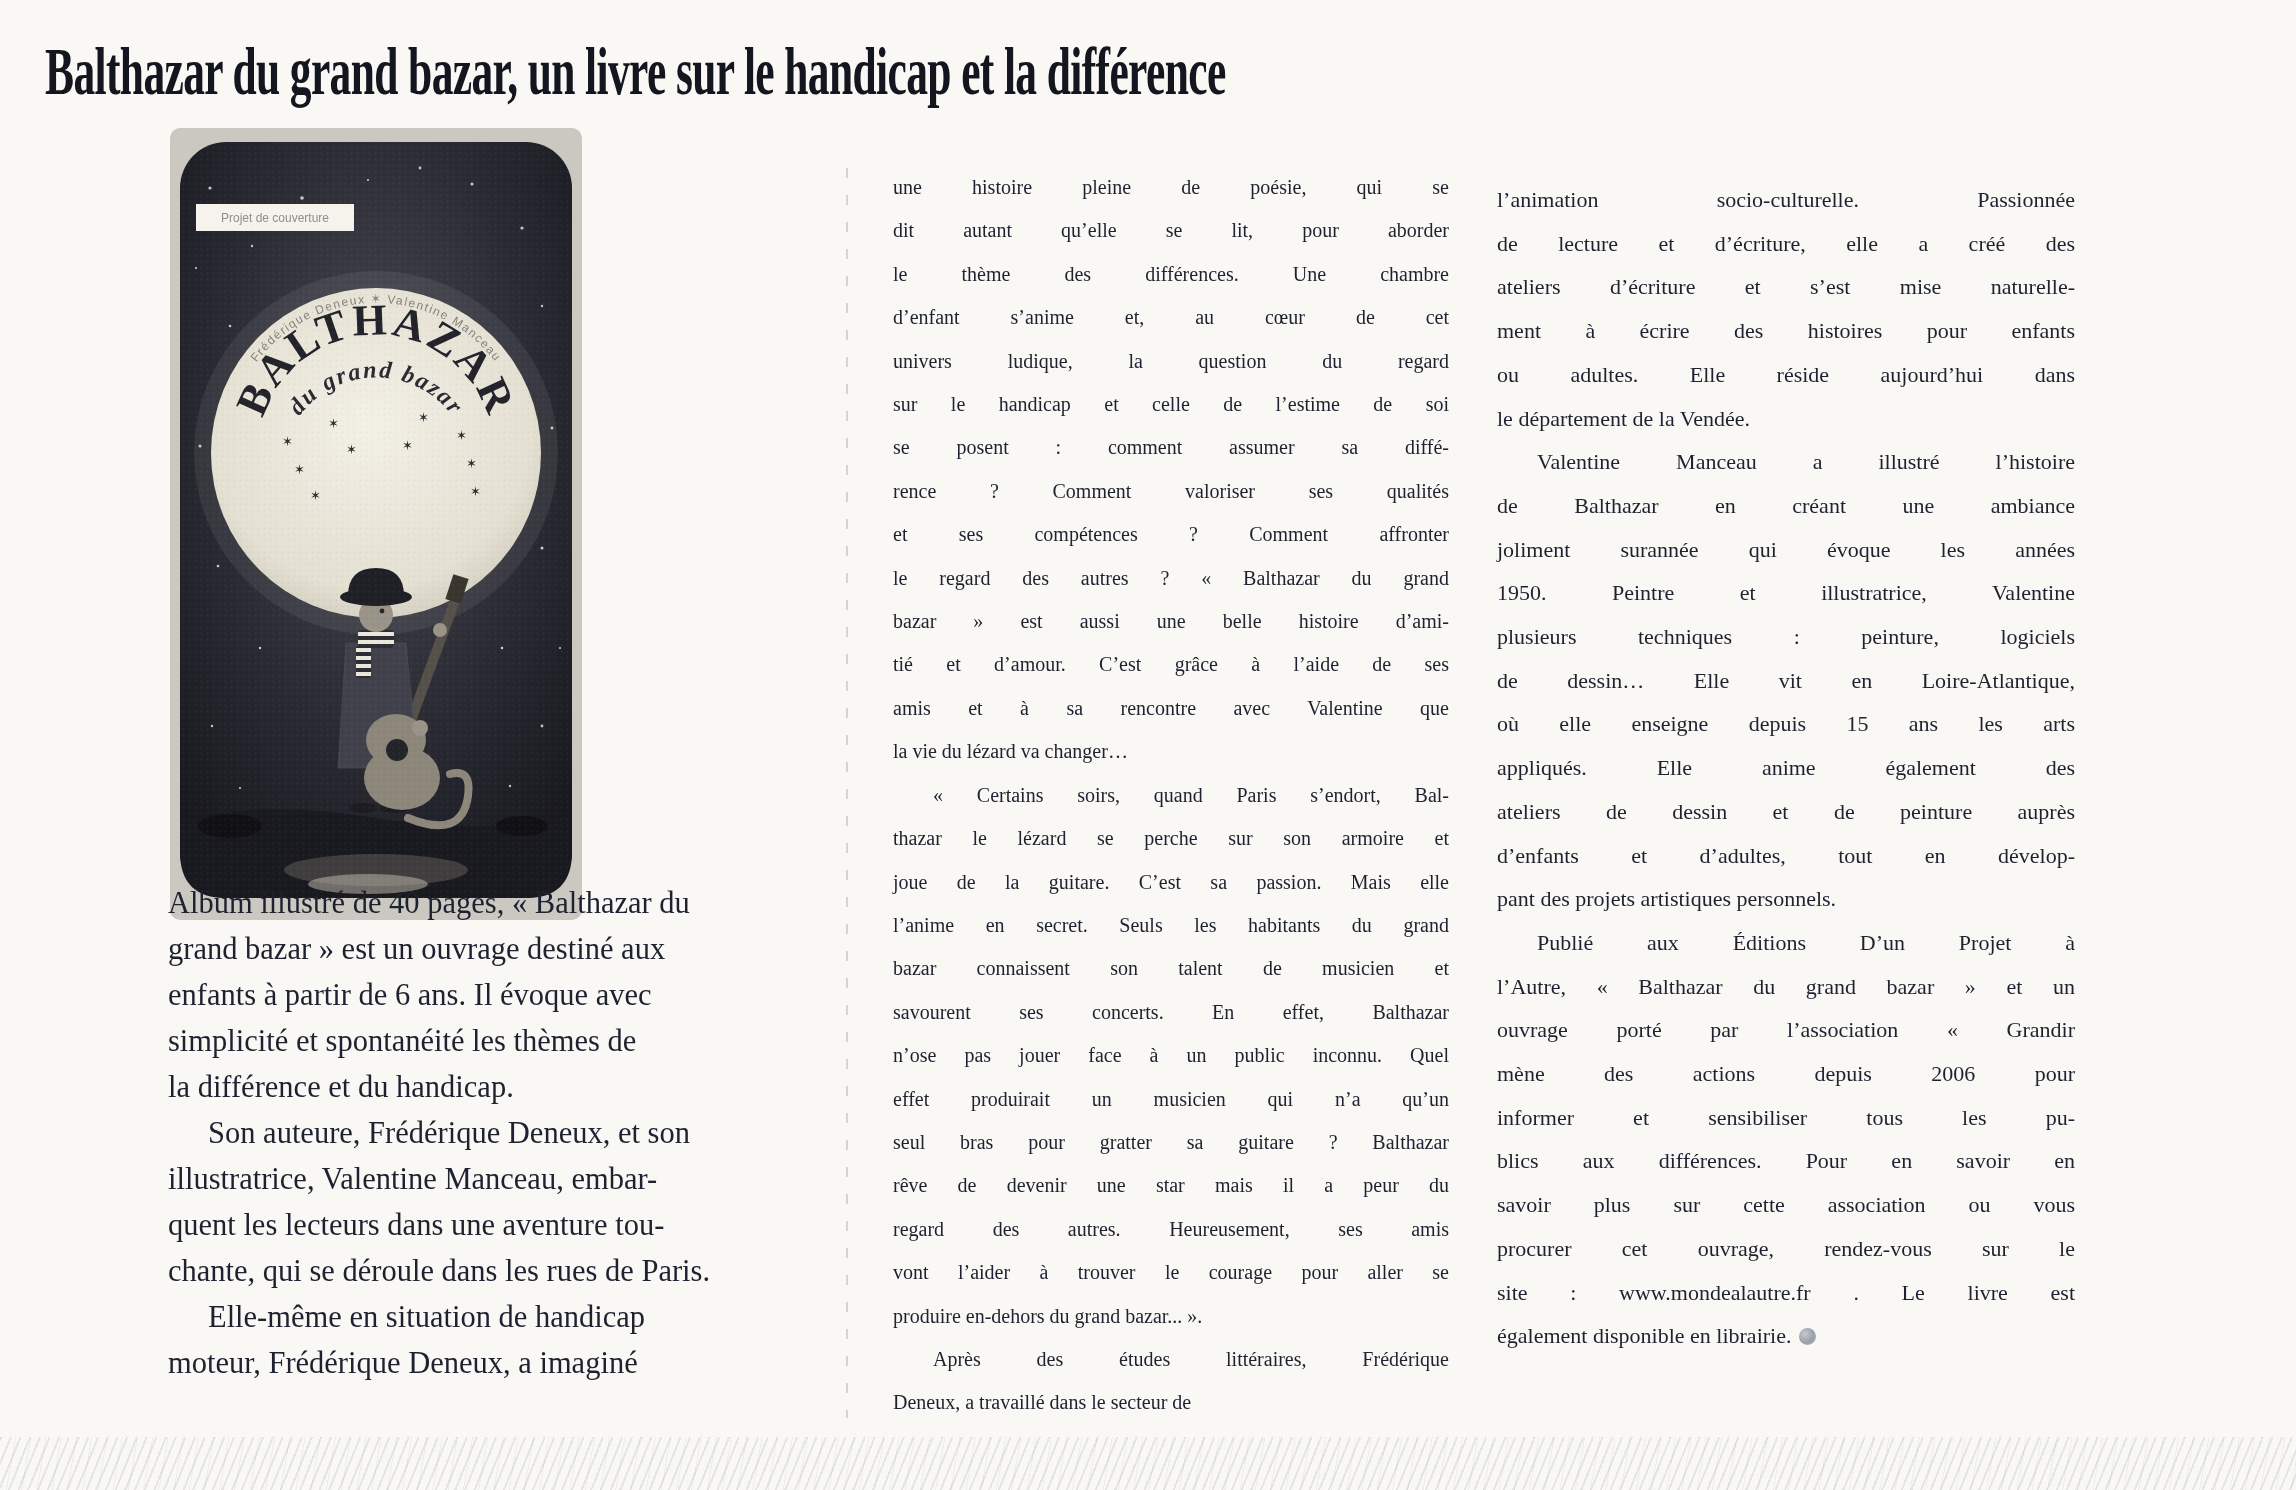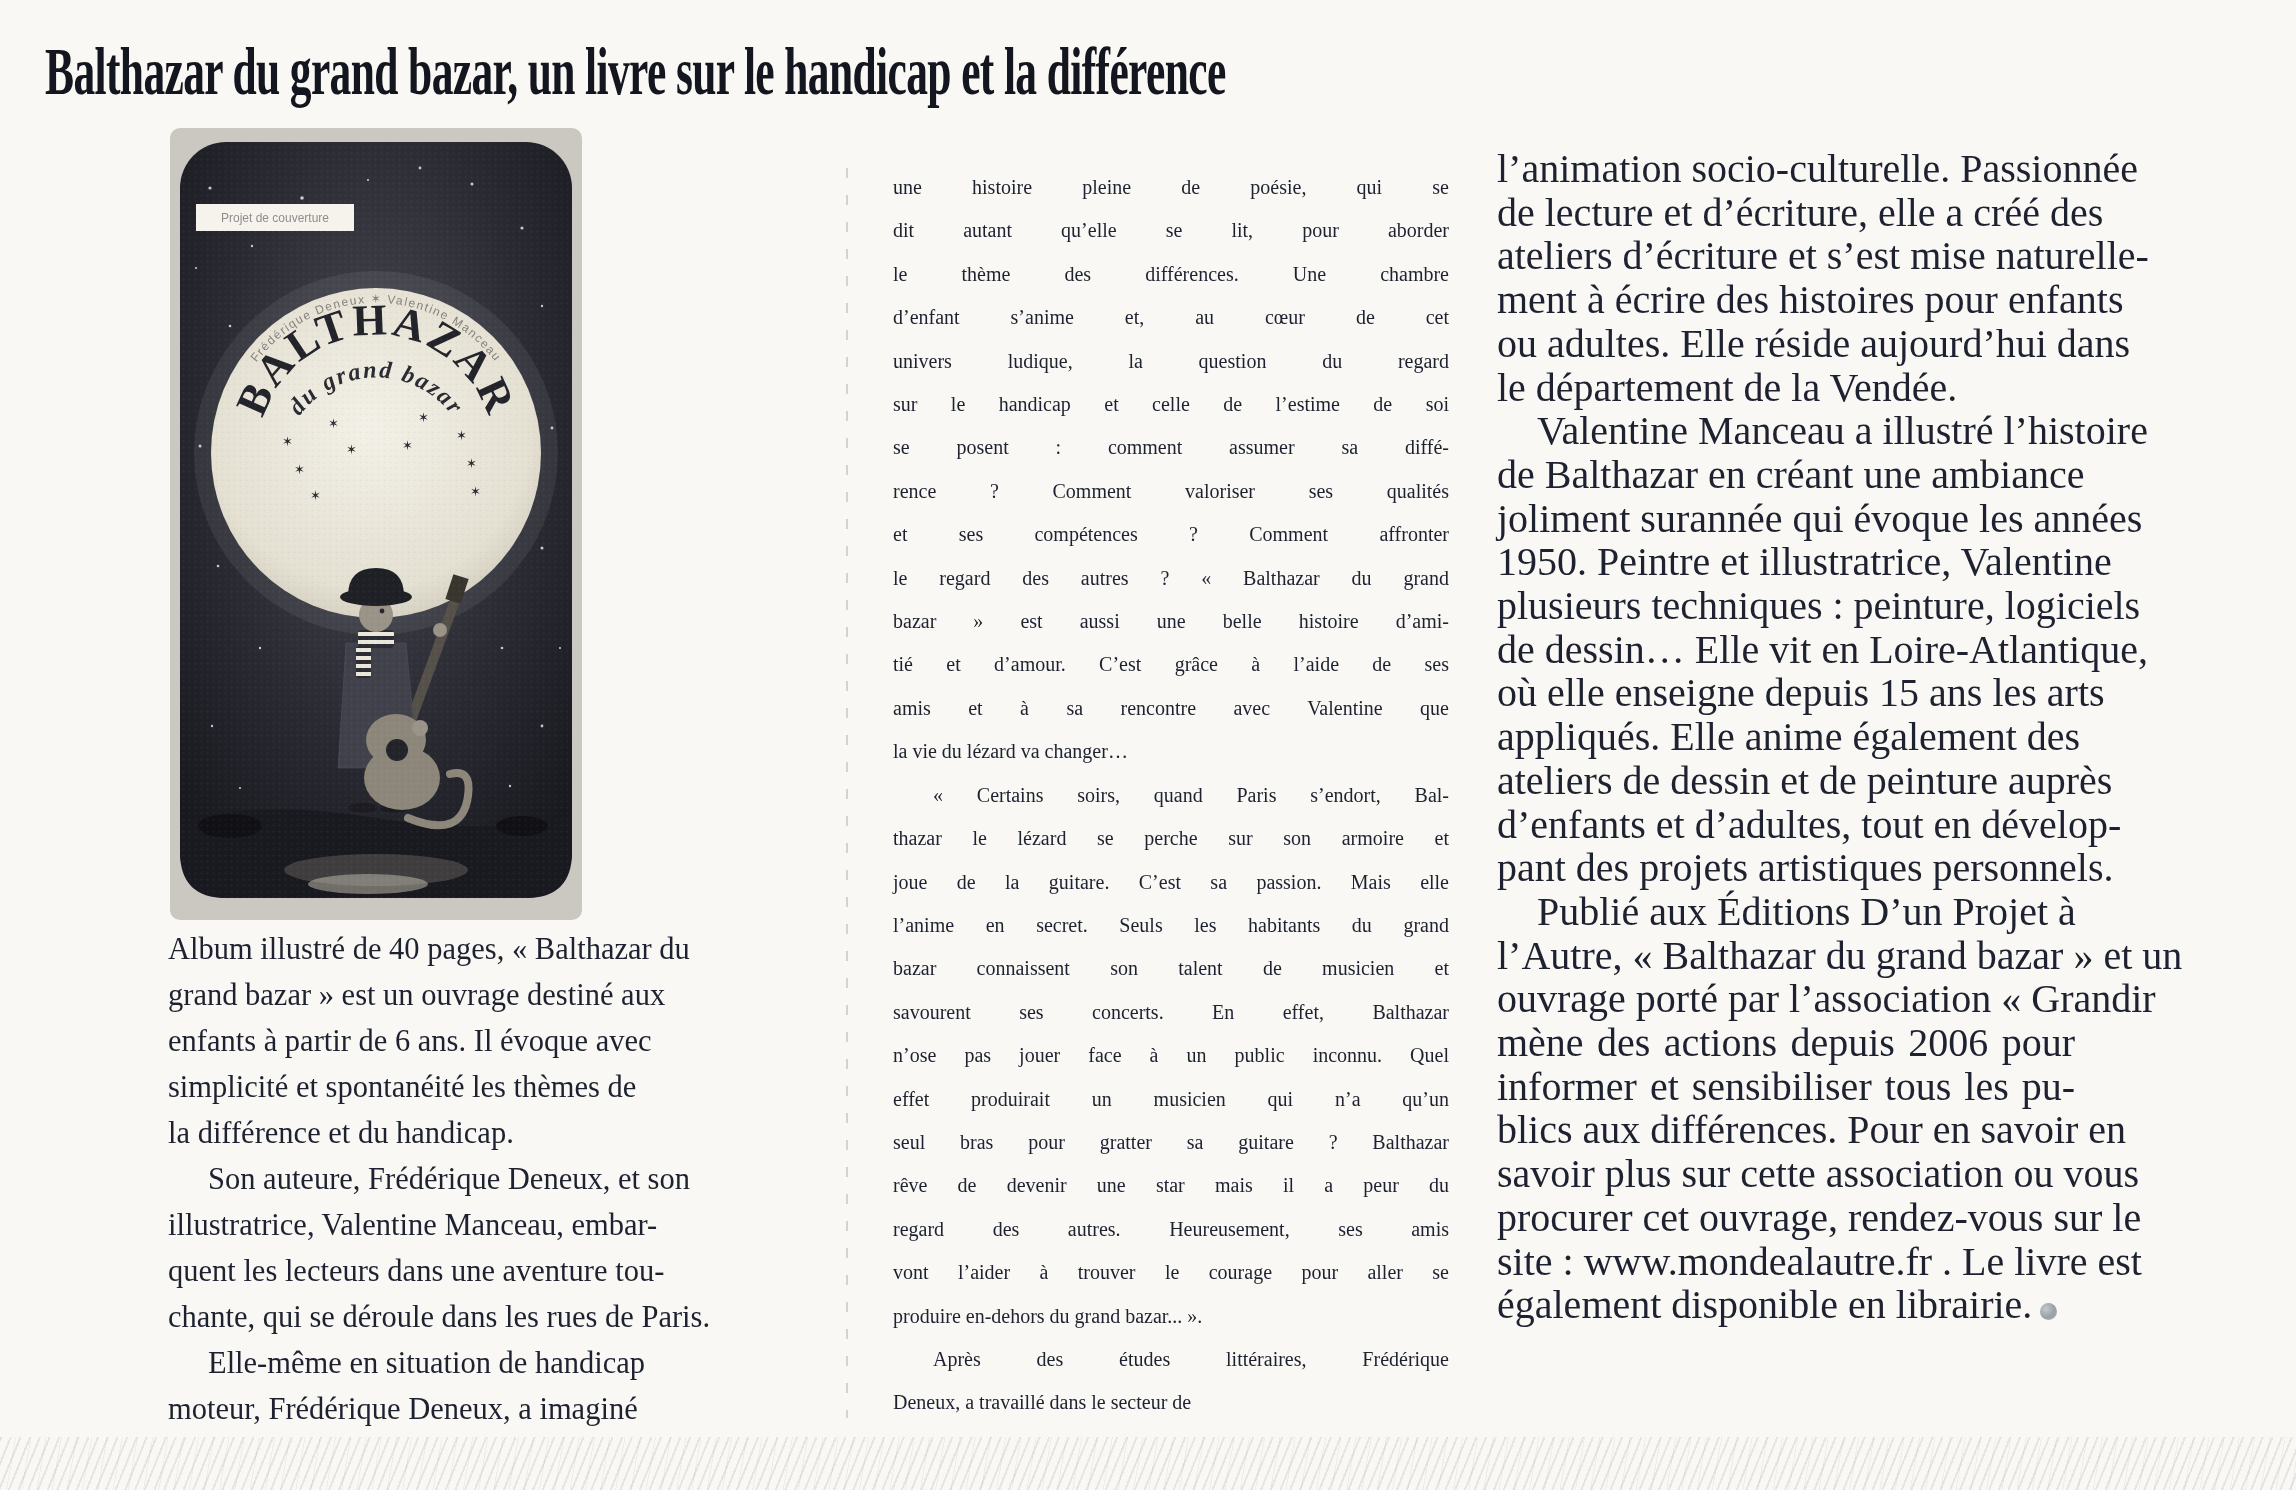--- a/index.html
+++ b/index.html
@@ -12,23 +12,23 @@
   }
   
   .headline {
     position:absolute; left:45px; top:32px;
     font-size:68px; font-weight:bold; color:#14161f;
     letter-spacing:-1px; white-space:nowrap;
     transform:scaleX(0.64); transform-origin:left top;
   }
   
   .col { position:absolute; color:#1e2230; }
-  #col-left  { left:168px; top:926px;  width:462px; font-size:30.5px; line-height:46px; }
+  #col-left  { left:168px; top:880px;  width:462px; font-size:30.5px; line-height:46px; }
   #col-mid   { left:893px; top:166px;  width:556px; font-size:20px; line-height:43.4px; }
-  #col-right { left:1497px; top:147px; width:578px; font-size:40px; line-height:43.7px; }
+  #col-right { left:1497px; top:178px; width:578px; font-size:22px; line-height:43.7px; }
   .line { white-space:nowrap; text-align:justify; text-align-last:justify; }
   .line.end { text-align-last:left; }
   .line.indent { padding-left:40px; }
   .it { }
   .endmark {
     display:inline-block; width:17px; height:17px; border-radius:50%;
     background:radial-gradient(circle at 35% 35%, #c6c9cd 0%, #9aa0a8 55%, #b3b7bc 100%);
     margin-left:8px; vertical-align:-2px;
   }
   

